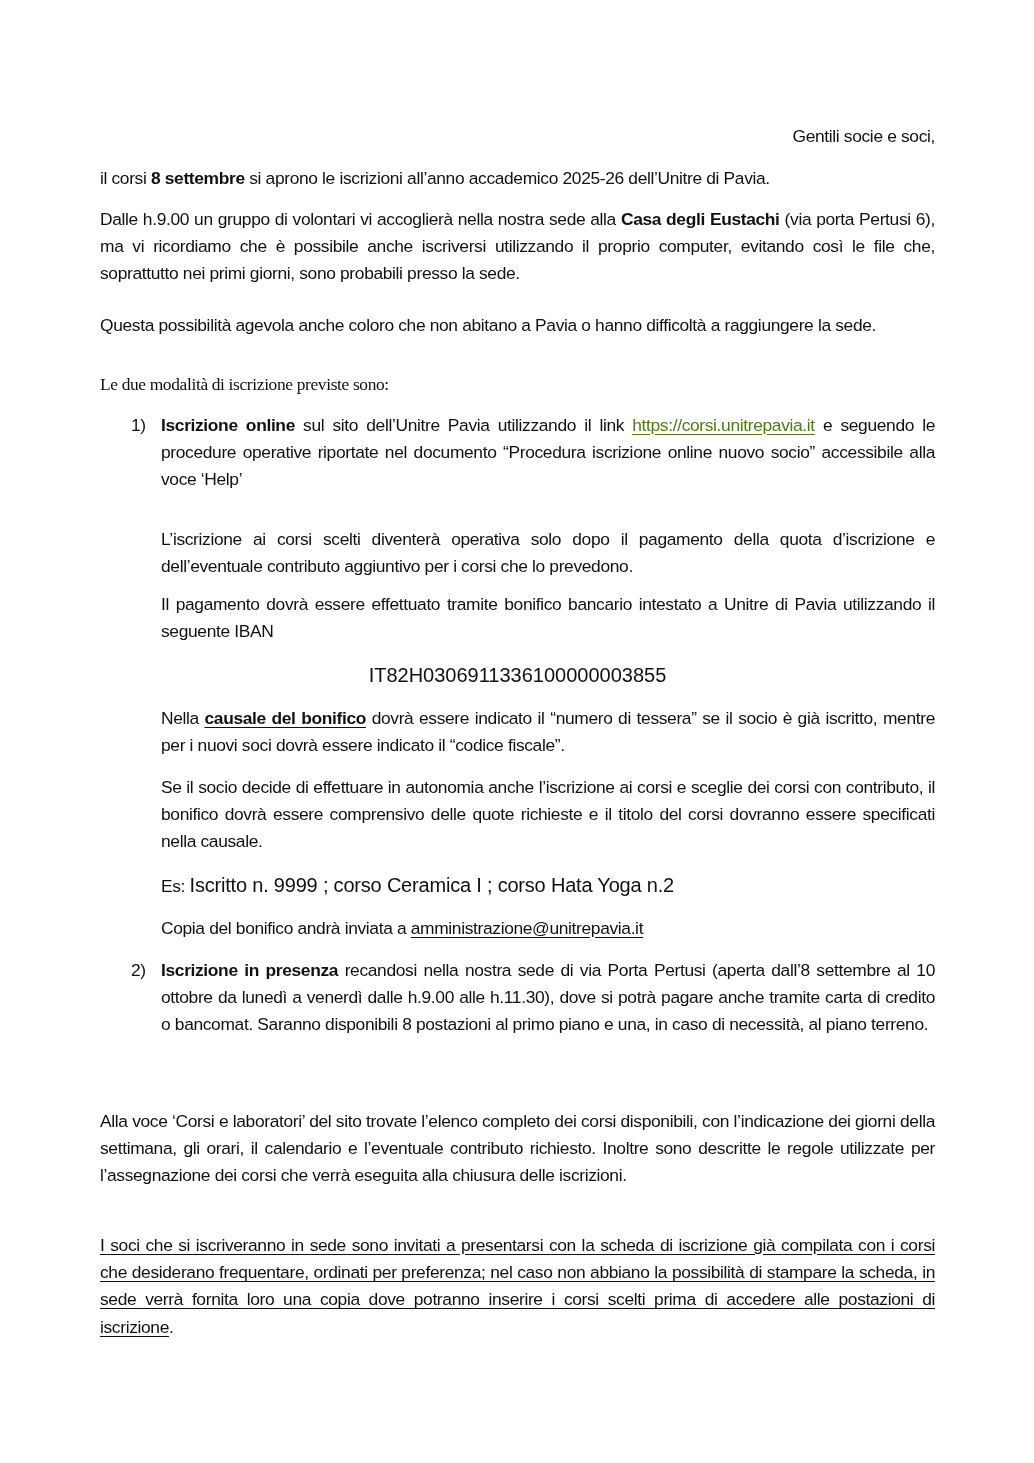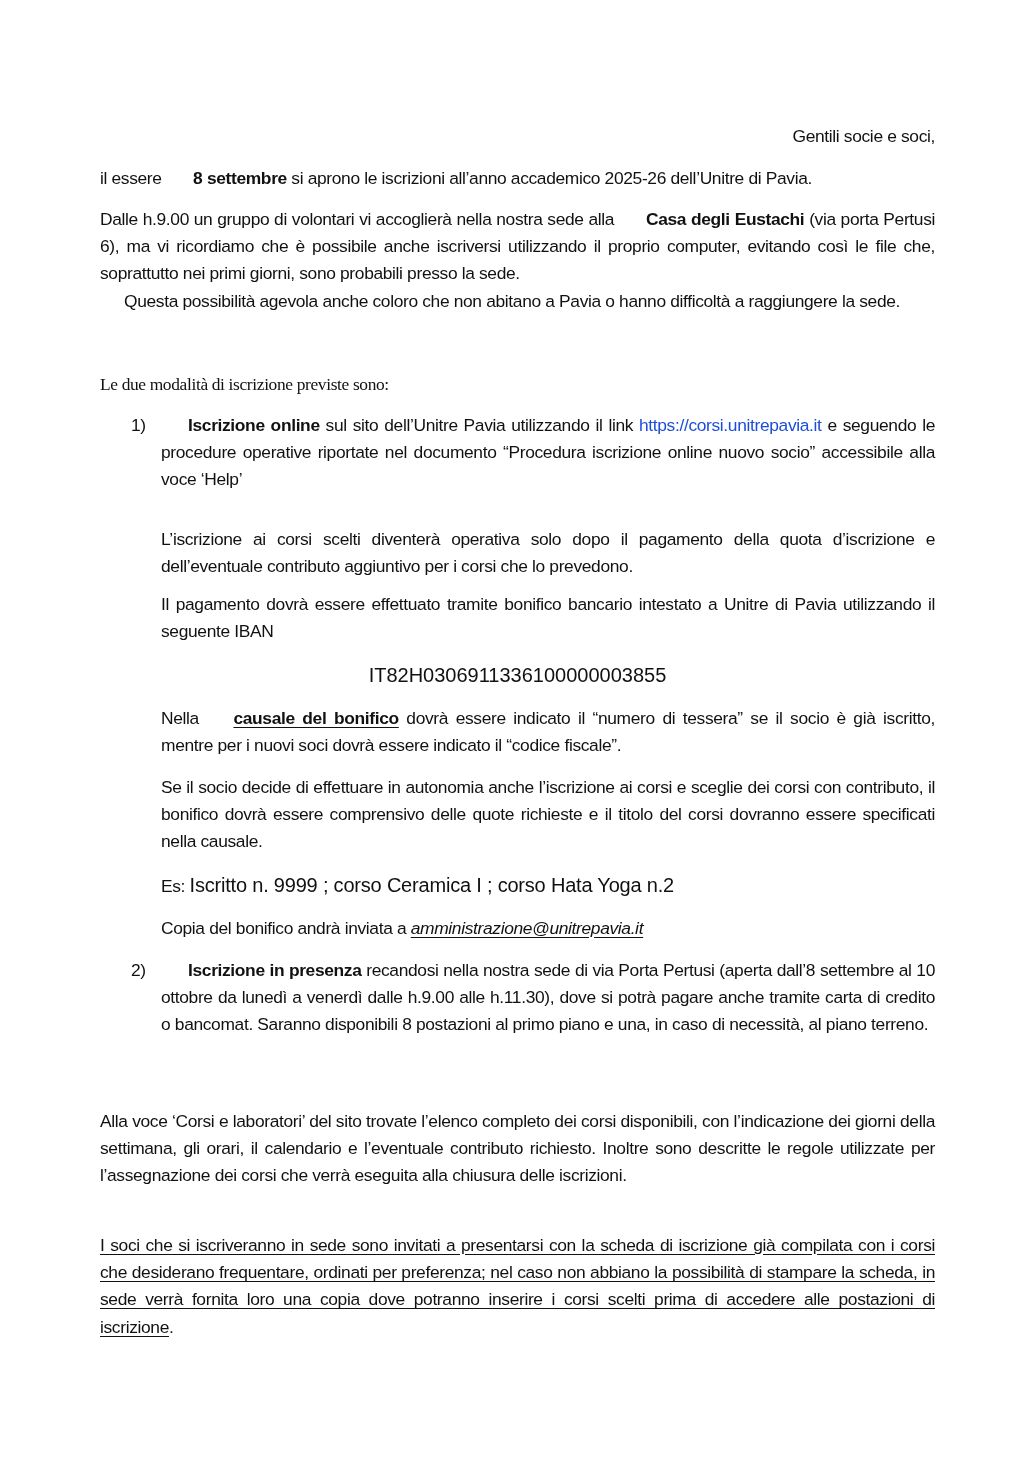--- a/index.html
+++ b/index.html
@@ -5,65 +5,65 @@
     html, body { margin: 0; padding: 0; background: #ffffff; }
     body { width: 1034px; height: 1463px; position: relative; overflow: hidden; }
     .page {
       position: absolute; left: 100px; top: 0; width: 835px;
       font-family: "Liberation Sans", sans-serif;
       font-size: 17.4px; color: #111111; line-height: 27.2px;
       letter-spacing: -0.35px;
     }
     .p { position: absolute; left: 0; width: 835px; margin: 0; }
     .just { text-align: justify; text-align-last: left; }
-    .b { font-weight: bold; margin-left: 27px; }
+    .b { font-weight: bold; }
     .u { text-decoration: underline; text-underline-offset: 3px; }
-    .link { color: #1d4ed8; text-underline-offset: 3px; }
+    .link { color: #4d7c0f; text-decoration: underline; text-underline-offset: 3px; }
     .item { position: absolute; left: 0; width: 835px; }
     .item .num { position: absolute; left: 31px; top: 0; }
     .item .body { position: absolute; left: 61px; width: 774px; }
     .sub { position: absolute; left: 61px; width: 774px; margin: 0; }
     .iban { position: absolute; left: 0; width: 835px; text-align: center; font-size: 20px; letter-spacing: 0; }
     .example { position: absolute; left: 61px; width: 774px; }
     .example .es { font-size: 17.4px; }
     .example .ex-text { font-size: 20px; letter-spacing: -0.2px; }
   </style>
 </head>
 <body>
 
 <div class="page">
 
   <p class="p" style="top:123px;text-align:right;">Gentili socie e soci,</p>
 
-  <p class="p" style="top:165px;"><span>il essere </span><span class="b">8 settembre</span><span> si aprono le iscrizioni all’anno accademico 2025-26 dell’Unitre di Pavia.</span></p>
+  <p class="p" style="top:165px;"><span>il corsi </span><span class="b">8 settembre</span><span> si aprono le iscrizioni all’anno accademico 2025-26 dell’Unitre di Pavia.</span></p>
 
   <p class="p just" style="top:206px;"><span>Dalle h.9.00 un gruppo di volontari vi accoglierà nella nostra sede alla </span><span class="b">Casa degli Eustachi</span><span> (via porta Pertusi 6), ma vi ricordiamo che è possibile anche iscriversi utilizzando il proprio computer, evitando così le file che, soprattutto nei primi giorni, sono probabili presso la sede.</span></p>
 
-  <p class="p just" style="top:288px;margin-left:24px;">Questa possibilità agevola anche coloro che non abitano a Pavia o hanno difficoltà a raggiungere la sede.</p>
+  <p class="p just" style="top:312px;">Questa possibilità agevola anche coloro che non abitano a Pavia o hanno difficoltà a raggiungere la sede.</p>
 
   <p class="p" style="top:371px;font-family:Liberation Serif, serif;">Le due modalità di iscrizione previste sono:</p>
 
   <div class="item" style="top:412px;">
     <span class="num">1)</span>
     <div class="body just"><span class="b">Iscrizione online</span><span> sul sito dell’Unitre Pavia utilizzando il link </span><a class="link">https://corsi.unitrepavia.it</a><span> e seguendo le procedure operative riportate nel documento “Procedura iscrizione online nuovo socio” accessibile alla voce ‘Help’</span></div>
   </div>
 
   <p class="sub just" style="top:526px;">L’iscrizione ai corsi scelti diventerà operativa solo dopo il pagamento della quota d’iscrizione e dell’eventuale contributo aggiuntivo per i corsi che lo prevedono.</p>
 
   <p class="sub just" style="top:591px;">Il pagamento dovrà essere effettuato tramite bonifico bancario intestato a Unitre di Pavia utilizzando il seguente IBAN</p>
 
   <div class="iban" style="top:662px;">IT82H0306911336100000003855</div>
 
   <p class="sub just" style="top:705px;"><span>Nella </span><span class="b u">causale del bonifico</span><span> dovrà essere indicato il “numero di tessera” se il socio è già iscritto, mentre per i nuovi soci dovrà essere indicato il “codice fiscale”.</span></p>
 
   <p class="sub just" style="top:774px;">Se il socio decide di effettuare in autonomia anche l’iscrizione ai corsi e sceglie dei corsi con contributo, il bonifico dovrà essere comprensivo delle quote richieste e il titolo del corsi dovranno essere specificati nella causale.</p>
 
   <div class="example" style="top:872px;"><span class="es">Es: </span><span class="ex-text"> Iscritto n. 9999 ; corso Ceramica I ; corso Hata Yoga n.2</span></div>
 
-  <p class="sub" style="top:915px;"><span>Copia del bonifico andrà inviata a </span><a class="u" style="color:#111111;font-style:italic;">amministrazione@unitrepavia.it</a></p>
+  <p class="sub" style="top:915px;"><span>Copia del bonifico andrà inviata a </span><a class="u" style="color:#111111;">amministrazione@unitrepavia.it</a></p>
 
   <div class="item" style="top:957px;">
     <span class="num">2)</span>
     <div class="body just"><span class="b">Iscrizione in presenza</span><span> recandosi nella nostra sede di via Porta Pertusi (aperta dall’8 settembre al 10 ottobre da lunedì a venerdì dalle h.9.00 alle h.11.30), dove si potrà pagare anche tramite carta di credito o bancomat. Saranno disponibili 8 postazioni al primo piano e una, in caso di necessità, al piano terreno.</span></div>
   </div>
 
   <p class="p just" style="top:1108px;">Alla voce ‘Corsi e laboratori’ del sito trovate l’elenco completo dei corsi disponibili, con l’indicazione dei giorni della settimana, gli orari, il calendario e l’eventuale contributo richiesto. Inoltre sono descritte le regole utilizzate per l’assegnazione dei corsi che verrà eseguita alla chiusura delle iscrizioni.</p>
 
   <p class="p just" style="top:1232px;"><span class="u">I soci che si iscriveranno in sede sono invitati a presentarsi con la scheda di iscrizione già compilata con i corsi che desiderano frequentare, ordinati per preferenza; nel caso non abbiano la possibilità di stampare la scheda, in sede verrà fornita loro una copia dove potranno inserire i corsi scelti prima di accedere alle postazioni di iscrizione</span><span>.</span></p>
 

